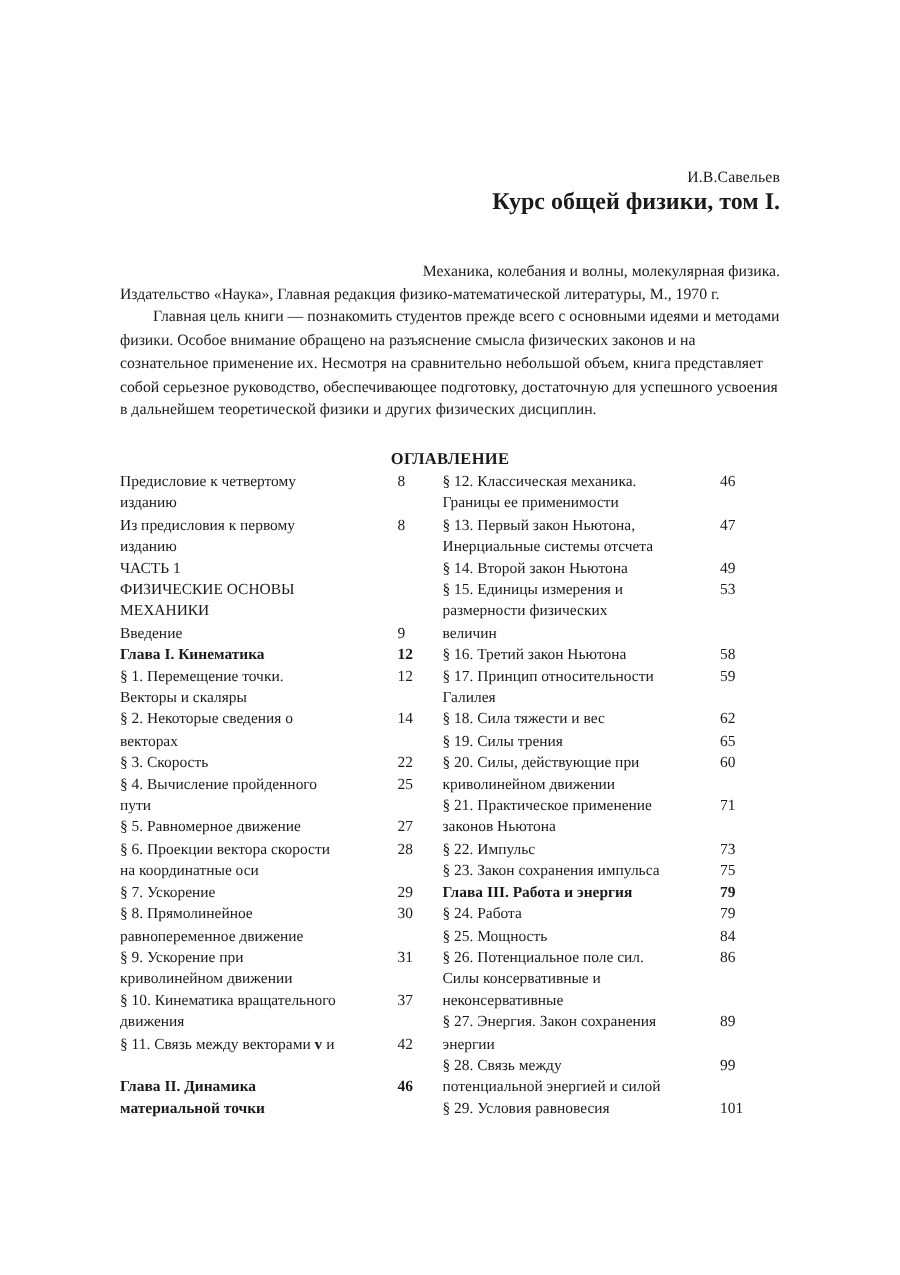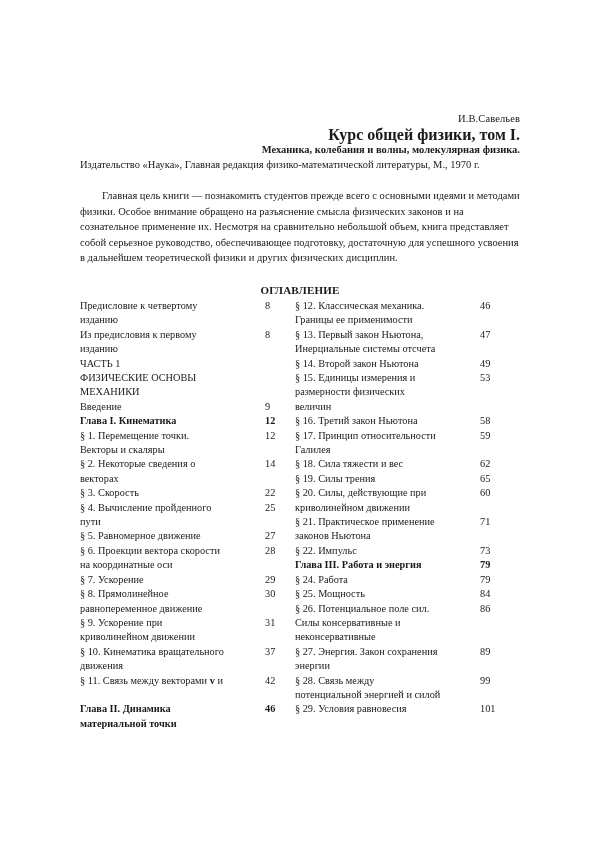--- a/index.html
+++ b/index.html
@@ -30,34 +30,35 @@
     letter-spacing: 0.1px;
   }
   .book-title {
     font-size: 16px;
     line-height: 15px;
     font-weight: bold;
   }
   .book-subtitle {
     font-size: 10.5px;
     line-height: 15px;
-    font-weight: bold;
+    font-weight: normal;
+    margin-top: 32px;
   }
   .publisher {
     text-align: left;
     font-size: 10.5px;
     line-height: 15.5px;
     margin-top: 0px;
   }
   .abstract {
     text-align: left;
     font-size: 10.5px;
     line-height: 15.6px;
     text-indent: 22px;
-    margin-top: 16px;
+    margin-top: 0px;
   }
   .toc-heading {
     text-align: center;
     font-weight: bold;
     font-size: 11px;
     line-height: 16px;
     letter-spacing: 0.2px;
     margin-top: 16px;
   }
   .toc {
@@ -308,20 +309,24 @@
           <span class="toc-page">71</span>
         </div>
         <div class="toc-row">
           <span class="toc-label">законов Ньютона</span>
           <span class="toc-page"></span>
         </div>
         <div class="toc-row">
           <span class="toc-label">§ 22. Импульс</span>
           <span class="toc-page">73</span>
         </div>
+        <div class="toc-row">
+          <span class="toc-label">§ 23. Закон сохранения импульса</span>
+          <span class="toc-page">75</span>
+        </div>
         <div class="toc-row bold">
           <span class="toc-label">Глава III. Работа и энергия</span>
           <span class="toc-page">79</span>
         </div>
         <div class="toc-row">
           <span class="toc-label">§ 24. Работа</span>
           <span class="toc-page">79</span>
         </div>
         <div class="toc-row">
           <span class="toc-label">§ 25. Мощность</span>

